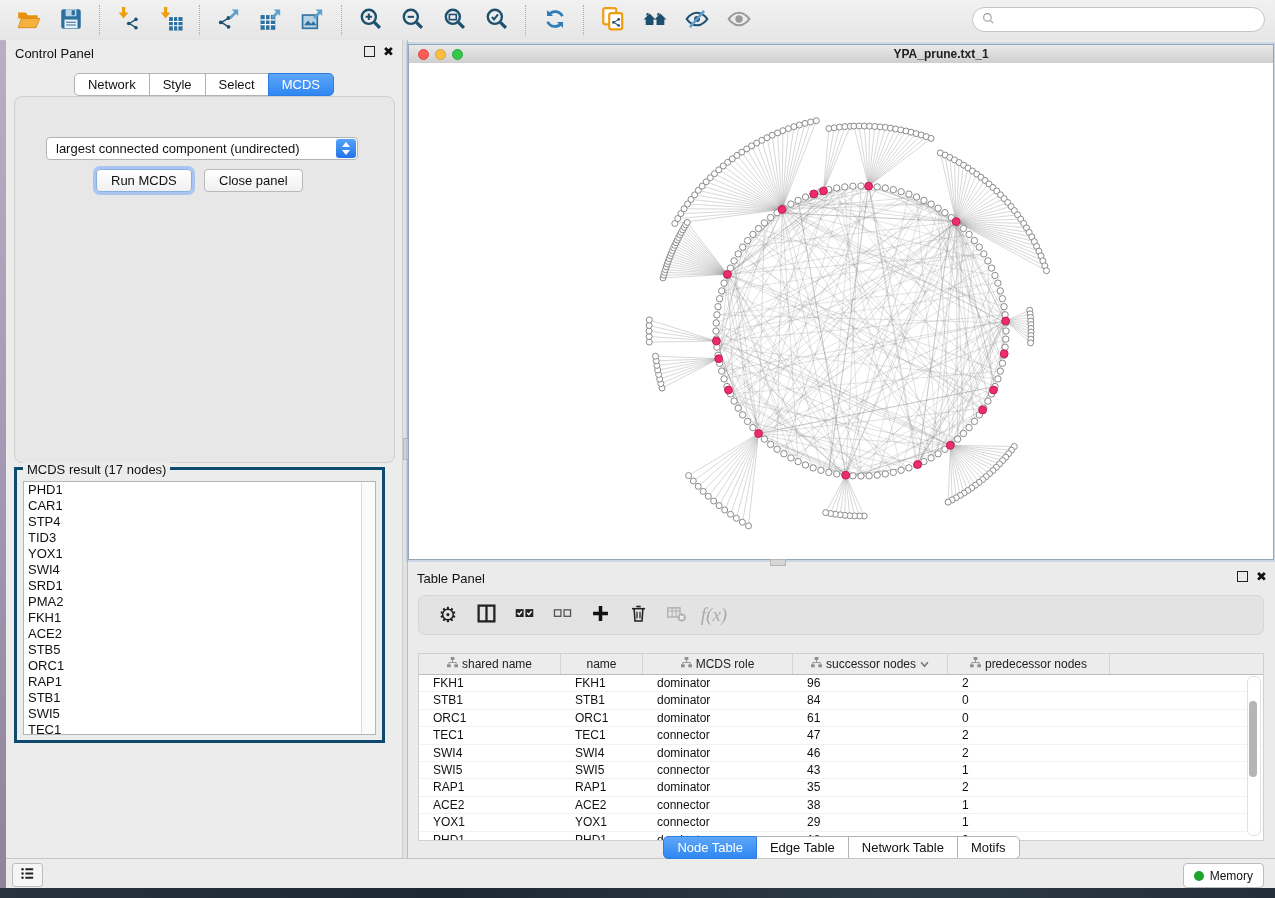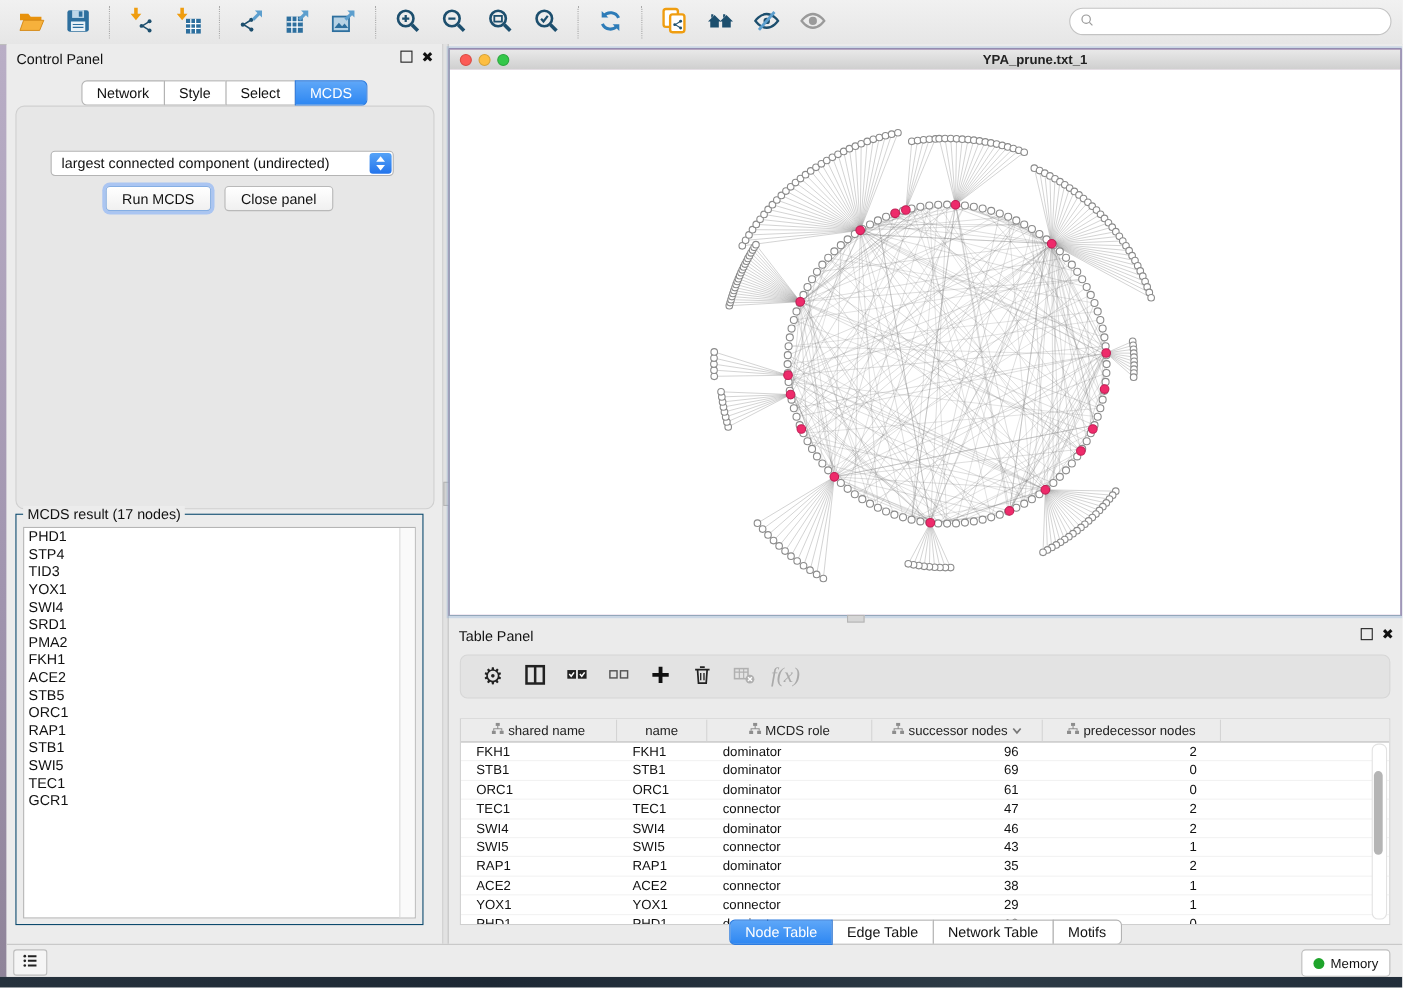--- a/index.html
+++ b/index.html
@@ -36,21 +36,21 @@
   .opt-label{position:absolute;left:0;top:20px;width:100%;text-align:center;font-size:13px;color:#111;}
   .dropdown{position:absolute;left:31px;top:40px;width:312px;height:23px;background:#fff;border:1px solid #b4b4b4;border-radius:4px;box-sizing:border-box;}
   .dropdown .dd-text{position:absolute;left:9px;top:3px;font-size:13px;color:#111;white-space:nowrap;}
   .dd-stepper{position:absolute;right:1px;top:1px;width:20px;height:19px;background:linear-gradient(#55a3f7,#2374ec);border-radius:3px;}
   .dd-stepper:before,.dd-stepper:after{content:"";position:absolute;left:6px;border-left:4px solid transparent;border-right:4px solid transparent;}
   .dd-stepper:before{top:3px;border-bottom:5px solid #fff;}
   .dd-stepper:after{bottom:3px;border-top:5px solid #fff;}
   .cp-btn{position:absolute;top:72px;height:23px;background:linear-gradient(#ffffff,#f0f0f0);border:1px solid #b9b9b9;border-radius:4px;font-size:13px;font-family:inherit;color:#111;padding:0 14px;}
   .btn-run{left:81px;border-color:#85aee3;box-shadow:0 0 0 3px rgba(96,156,255,.45);}
   .btn-close{left:189px;}
-  .mcds-fieldset{position:absolute;left:8px;top:427px;width:371px;height:374px;border:1px solid #0c4a6e;box-sizing:border-box;}
+  .mcds-fieldset{position:absolute;left:8px;top:427px;width:371px;height:276px;border:3px solid #0c4a6e;box-sizing:border-box;}
   .mcds-legend{position:absolute;left:6px;top:-8px;background:#ececec;padding:0 4px;font-size:13px;color:#111;}
   .mcds-list{position:absolute;left:6px;top:11px;right:6px;bottom:5px;background:#fff;border:1px solid #b5b5b5;overflow:hidden;}
   .mcds-item{font-size:13px;line-height:16px;padding-left:4px;color:#111;}
   .mcds-scroll{position:absolute;right:0;top:0;bottom:0;width:13px;background:#fafafa;border-left:1px solid #dcdcdc;}
 
   
   .v-divider{position:absolute;left:402px;top:40px;width:6px;height:818px;background:#e2e2e2;border-left:1px solid #cfcfcf;border-right:1px solid #bdbdbd;box-sizing:border-box;}
   .v-handle{position:absolute;left:0px;top:398px;width:6px;height:22px;background:#d2d2d2;border:1px solid #b5b5b5;box-sizing:border-box;}
 
   
@@ -68,21 +68,21 @@
   .tp-toolbar{position:absolute;left:10px;top:30px;width:846px;height:40px;background:#e3e3e3;border:1px solid #d6d6d6;border-radius:7px;box-sizing:border-box;display:flex;align-items:center;padding-left:14px;}
   .tp-btn{width:30px;height:28px;margin-right:8px;display:inline-flex;align-items:center;justify-content:center;}
   .tp-btn svg{width:21px;height:21px;}
   .tp-gear{font-size:21px;line-height:21px;color:#222;font-family:"DejaVu Sans",sans-serif;}
   .tp-fx{font-family:"Liberation Serif","DejaVu Serif",serif;font-style:italic;font-size:19px;color:#aaa;}
   .tbl-box{position:absolute;left:10px;top:88px;width:846px;height:188px;background:#fff;border:1px solid #cfcfcf;box-sizing:border-box;overflow:hidden;}
   .thead{display:flex;height:20px;background:#ececec;border-bottom:1px solid #bdbdbd;}
   .th{position:relative;display:flex;align-items:center;justify-content:center;gap:4px;font-size:12px;color:#222;border-right:1px solid #d4d4d4;box-sizing:border-box;height:20px;}
   .tr{display:flex;height:16.4px;line-height:16.4px;border-bottom:1px solid #f2f2f2;}
   .td{font-size:12px;color:#111;box-sizing:border-box;padding:0 14px;white-space:nowrap;overflow:hidden;}
-  .td.right{text-align:right;padding-right:22px;}
+  .td.right{padding-right:22px;}
   .tbl-scroll{position:absolute;right:2px;top:22px;bottom:4px;width:12px;background:#fff;border:1px solid #e2e2e2;border-radius:6px;}
   .tbl-thumb{position:absolute;left:1px;top:24px;width:8px;height:76px;background:#b5b5b5;border-radius:4px;}
   .tp-tabs{top:271px;}
 
   
   .status-bar{position:absolute;left:6px;top:858px;width:1269px;height:30px;background:#ececec;border-top:1px solid #c6c6c6;box-sizing:border-box;}
   .list-btn{position:absolute;left:6px;top:4px;width:29px;height:22px;background:#f5f5f5;border:1px solid #bdbdbd;border-radius:3px;display:flex;align-items:center;justify-content:center;}
   .memory-btn{position:absolute;right:11px;top:4px;height:23px;background:#fff;border:1px solid #bdbdbd;border-radius:4px;display:flex;align-items:center;padding:0 10px;font-size:12px;color:#111;gap:6px;}
   .mem-dot{width:10px;height:10px;border-radius:50%;}
 </style>
@@ -266,20 +266,21 @@
         <span class="dd-stepper"></span>
       </div>
       <button class="cp-btn btn-run">Run MCDS</button>
       <button class="cp-btn btn-close">Close panel</button>
     </div>
     <div class="mcds-fieldset">
       <span class="mcds-legend">MCDS result (17 nodes)</span>
       <div class="mcds-list">
         <div id="mcds-items">
             <div class="mcds-item">PHD1</div>
+            <div class="mcds-item">CAR1</div>
             <div class="mcds-item">STP4</div>
             <div class="mcds-item">TID3</div>
             <div class="mcds-item">YOX1</div>
             <div class="mcds-item">SWI4</div>
             <div class="mcds-item">SRD1</div>
             <div class="mcds-item">PMA2</div>
             <div class="mcds-item">FKH1</div>
             <div class="mcds-item">ACE2</div>
             <div class="mcds-item">STB5</div>
             <div class="mcds-item">ORC1</div>
@@ -1156,21 +1157,21 @@
               <div class="td" style="width: 142px;">FKH1</div>
               <div class="td" style="width: 82px;">FKH1</div>
               <div class="td" style="width: 150px;">dominator</div>
               <div class="td right" style="width: 155px;">96</div>
               <div class="td right" style="width: 162px;">2</div>
             </div>
             <div class="tr">
               <div class="td" style="width: 142px;">STB1</div>
               <div class="td" style="width: 82px;">STB1</div>
               <div class="td" style="width: 150px;">dominator</div>
-              <div class="td right" style="width: 155px;">69</div>
+              <div class="td right" style="width: 155px;">84</div>
               <div class="td right" style="width: 162px;">0</div>
             </div>
             <div class="tr">
               <div class="td" style="width: 142px;">ORC1</div>
               <div class="td" style="width: 82px;">ORC1</div>
               <div class="td" style="width: 150px;">dominator</div>
               <div class="td right" style="width: 155px;">61</div>
               <div class="td right" style="width: 162px;">0</div>
             </div>
             <div class="tr">

